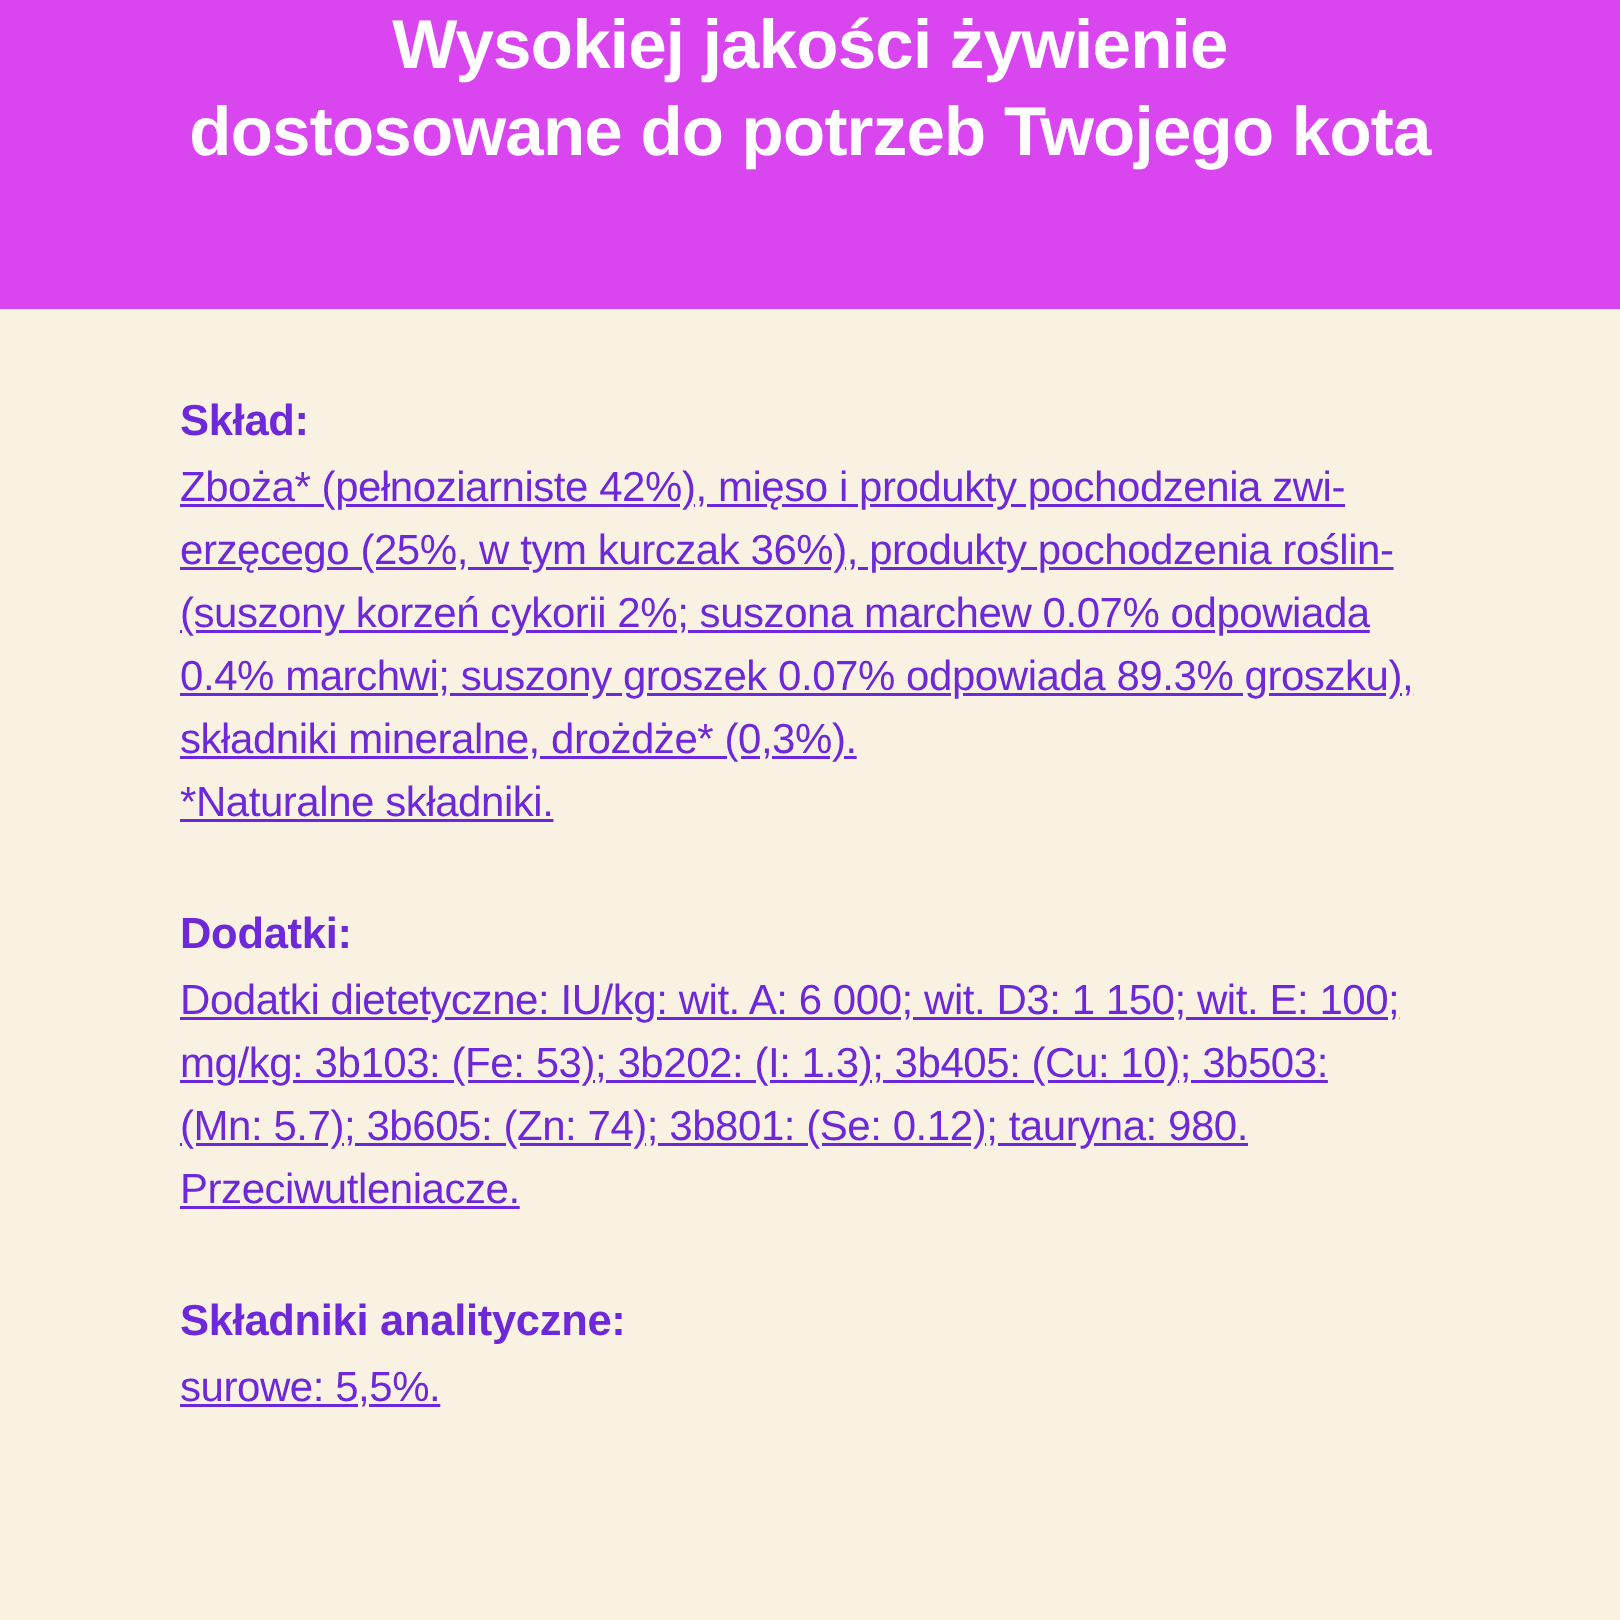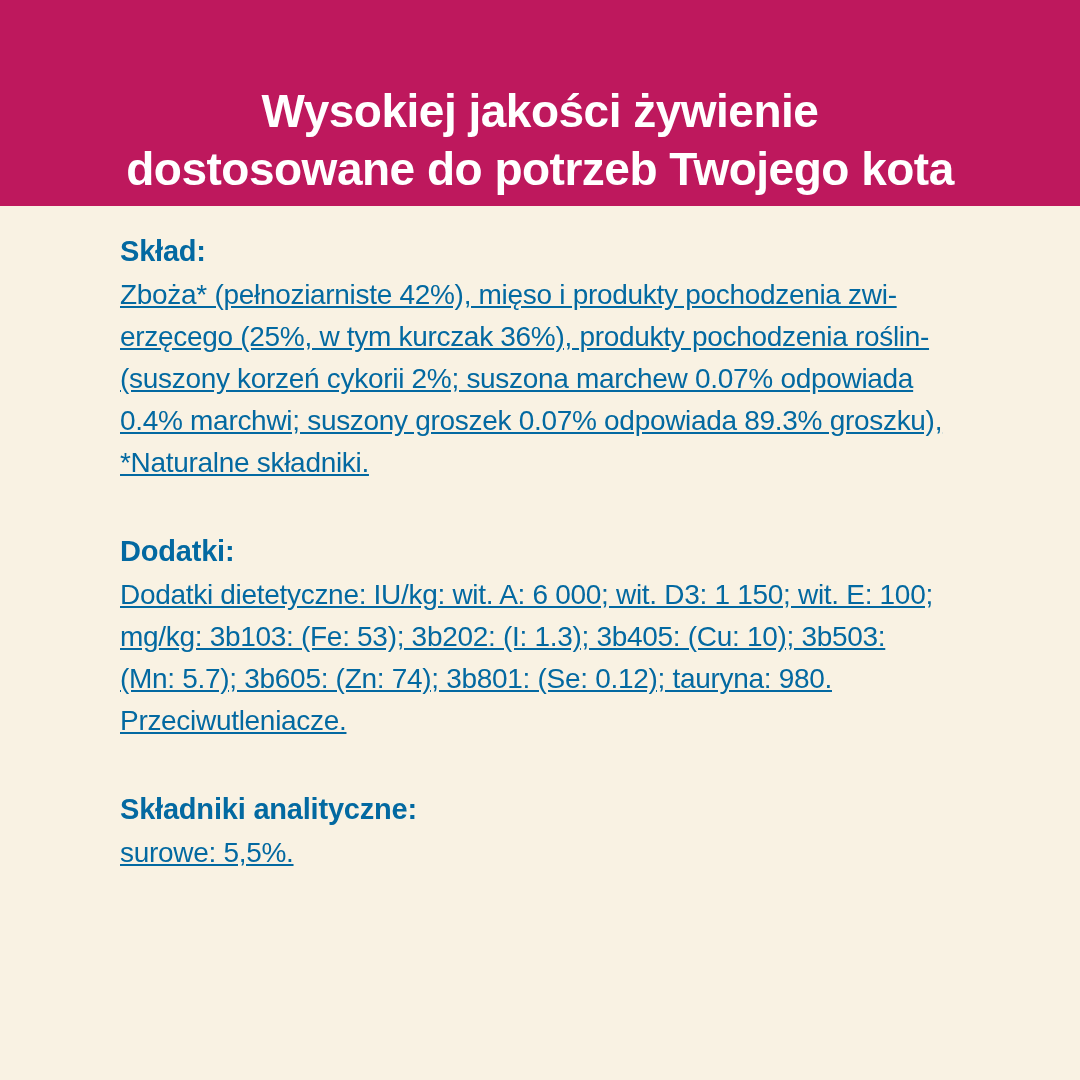--- a/index.html
+++ b/index.html
@@ -11,39 +11,39 @@
     width: 1080px;
     height: 1080px;
     background: #f9f2e3;
     overflow: hidden;
     font-family: "Liberation Sans", "DejaVu Sans", sans-serif;
   }
   .header-band {
     box-sizing: border-box;
     width: 1080px;
     height: 206px;
-    background: #be185d;
+    background: #d946ef;
     display: flex;
     flex-direction: column;
     align-items: center;
-    justify-content: flex-end;
+    justify-content: flex-start;
     padding-bottom: 8px;
   }
   .header-title {
     color: #ffffff;
     font-size: 46px;
     font-weight: bold;
     line-height: 58px;
     text-align: center;
     letter-spacing: -0.5px;
   }
   .content {
     box-sizing: border-box;
-    padding: 24px 100px 0 120px;
-    color: #0369a1;
+    padding: 54px 100px 0 120px;
+    color: #6d28d9;
   }
   .section {
     margin-bottom: 46px;
   }
   .section-heading {
     font-size: 29px;
     font-weight: bold;
     line-height: 42px;
     margin-bottom: 2px;
     letter-spacing: -0.2px;
@@ -69,20 +69,21 @@
   </div>
 
   <div class="content">
 
     <div class="section">
       <div class="section-heading">Skład:</div>
       <div class="section-line">Zboża* (pełnoziarniste 42%), mięso i produkty pochodzenia zwi-</div>
       <div class="section-line">erzęcego (25%, w tym kurczak 36%), produkty pochodzenia roślin-</div>
       <div class="section-line">(suszony korzeń cykorii 2%; suszona marchew 0.07% odpowiada</div>
       <div class="section-line">0.4% marchwi; suszony groszek 0.07% odpowiada 89.3% groszku),</div>
+      <div class="section-line">składniki mineralne, drożdże* (0,3%).</div>
       <div class="section-line">*Naturalne składniki.</div>
     </div>
 
     <div class="section">
       <div class="section-heading">Dodatki:</div>
       <div class="section-line">Dodatki dietetyczne: IU/kg: wit. A: 6 000; wit. D3: 1 150; wit. E: 100;</div>
       <div class="section-line">mg/kg: 3b103: (Fe: 53); 3b202: (I: 1.3); 3b405: (Cu: 10); 3b503:</div>
       <div class="section-line">(Mn: 5.7); 3b605: (Zn: 74); 3b801: (Se: 0.12); tauryna: 980.</div>
       <div class="section-line">Przeciwutleniacze.</div>
     </div>

